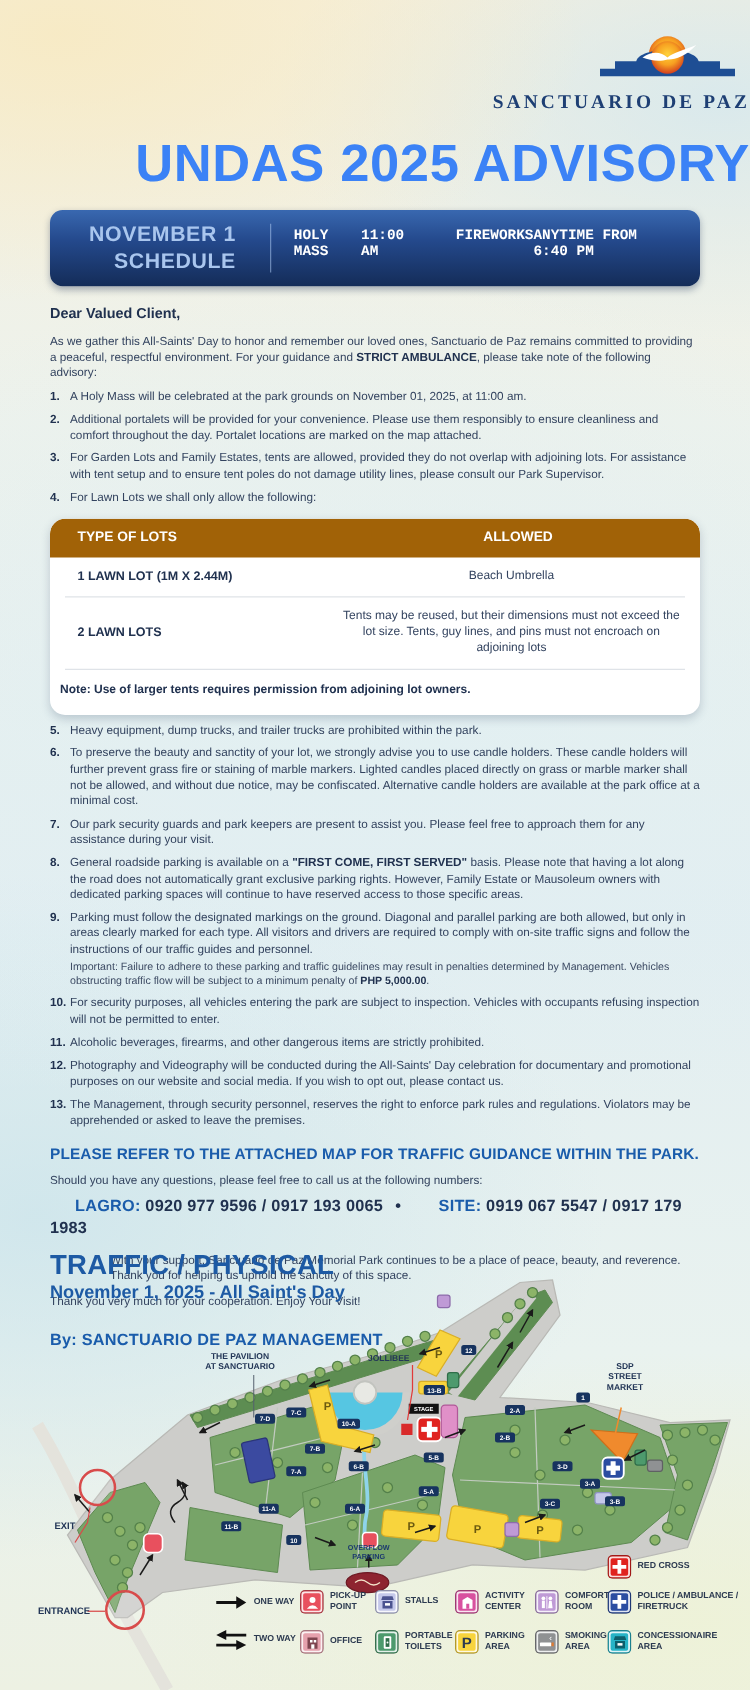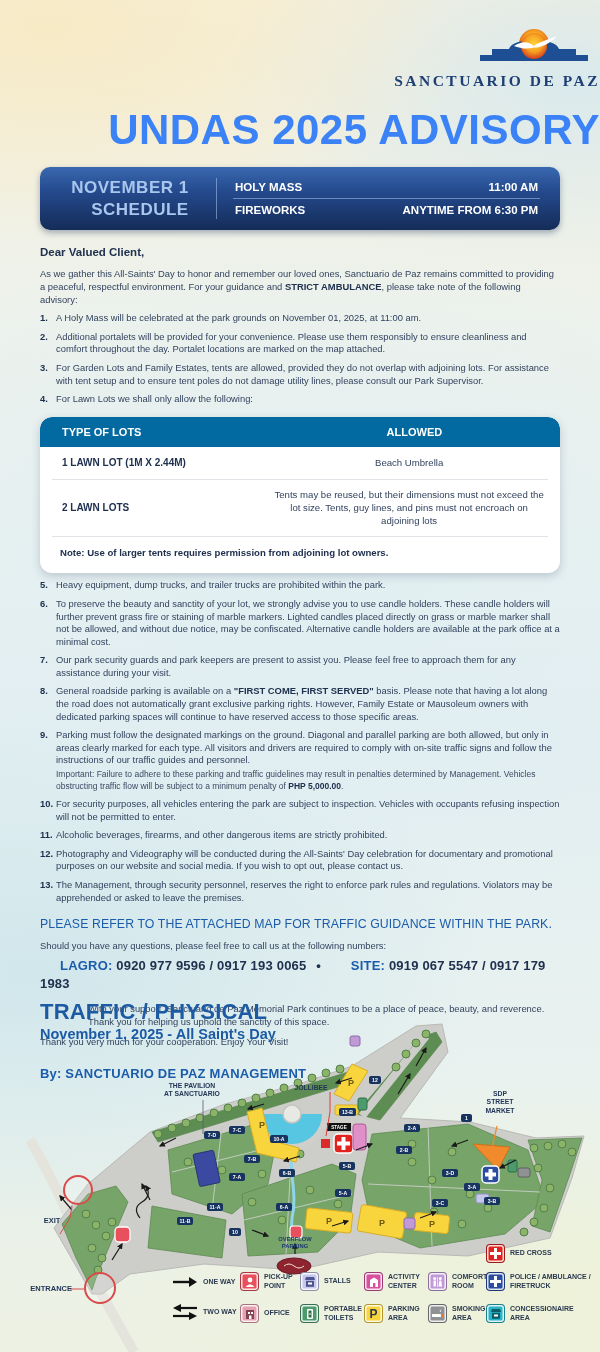--- a/index.html
+++ b/index.html
@@ -20,48 +20,48 @@
   .brand{font-family:"Liberation Serif",serif;font-size:15.5px;font-weight:600;
     letter-spacing:2.5px;color:#1e3f74;margin-top:2px;}
   .title{font-size:42px;font-weight:700;color:#3b82f6;letter-spacing:.5px;margin-top:16px;}
   
   .sched{margin:13px 40px 0;background:linear-gradient(180deg,#3968b0 0%,#24498c 40%,#142c58 100%);
     border-radius:10px;display:flex;align-items:stretch;padding:9px 14px;
     box-shadow:0 3px 6px rgba(20,40,80,.35);}
   .sched-left{flex:0 0 152px;display:flex;align-items:center;justify-content:center;text-align:right;
     color:#a9c6ee;font-weight:700;font-size:17px;line-height:1.25;letter-spacing:.5px;}
   .sched-div{width:1px;background:rgba(170,198,238,.55);margin:2px 10px;}
-  .sched-right{flex:1;display:flex;flex-direction:column;justify-content:center;}
+  .sched-right{flex:1;display:flex;justify-content:center;font-family:Liberation Mono, monospace;}
   .sched-row{display:flex;justify-content:space-between;color:#fff;font-weight:700;
     font-size:11.5px;padding:5px 8px;}
   .sched-sep{height:1px;background:rgba(170,198,238,.55);margin:0 6px;}
   
   .content{padding:0 40px;font-size:9.4px;line-height:1.34;}
   .salut{font-weight:700;font-size:11.5px;color:#20314f;margin-top:15px;}
   .para{margin-top:8px;}
   .items{margin-top:6px;}
   .item{display:flex;margin-top:6px;}
   .item .num{flex:0 0 16px;font-weight:700;color:#20314f;}
   .item .txt{flex:1;}
   .subnote{font-size:8.5px;line-height:1.35;margin-top:2px;color:#3c4a63;}
   b{color:#20314f;}
   
   .card{margin:11px 0 4px;background:#fff;border-radius:12px;overflow:hidden;
     box-shadow:0 3px 8px rgba(40,60,90,.22);}
-  .card-head{background:#0369a1;color:#fff;display:flex;font-weight:700;font-size:11px;
+  .card-head{background:#a16207;color:#fff;display:flex;font-weight:700;font-size:11px;
     padding:8px 0;border-radius:12px 12px 0 0;}
   .c1{flex:0 0 44%;padding-left:22px;box-sizing:border-box;}
   .c2{flex:1;text-align:center;}
   .trow{display:flex;align-items:center;margin:0 12px;padding:9px 0;border-bottom:1px solid #dfe3e8;}
   .trow:last-of-type{border-bottom:1px solid #dfe3e8;}
   .trow .c1{font-weight:700;color:#20314f;font-size:10px;padding-left:10px;}
   .trow .c2{font-size:9.6px;}
-  .card-note{padding:9px 20px 13px;font-weight:700;color:#20314f;font-size:9.6px;line-height:1.45;}
+  .card-note{padding:9px 8px 13px;font-weight:700;color:#20314f;font-size:9.6px;line-height:1.45;}
   
-  .map-heading{color:#1a5cab;font-weight:400;font-size:12.3px;margin-top:12px;letter-spacing:.1px;}
+  .map-heading{color:#1a5cab;font-weight:700;font-size:12.3px;margin-top:12px;letter-spacing:.1px;}
   .contact-intro{margin-top:7px;}
   .phones{margin-top:5px;font-size:13px;font-weight:700;color:#20314f;letter-spacing:.2px;}
   .phones .acc{color:#1a5cab;padding-left:20px;}
   .phones .dot{margin:0 6px;}
   .closing{margin-top:11px;margin-left:48px;}
   .thanks{margin-top:8px;}
   .byline{color:#1a5cab;font-weight:700;font-size:13px;margin-top:16px;letter-spacing:.2px;}
   
   .map-wrap{position:absolute;left:0;top:1000px;width:600px;height:352px;}
   .map-title{position:absolute;left:40px;top:0;color:#1d5aa4;}
@@ -119,21 +119,21 @@
 SCHEDULE</div>
   <div class="sched-div"></div>
   <div class="sched-right">
     <div class="sched-row">
       <span>HOLY MASS</span>
       <span>11:00 AM</span>
     </div>
     <div class="sched-sep"></div>
     <div class="sched-row">
       <span>FIREWORKS</span>
-      <span>ANYTIME FROM 6:30 PM</span>
+      <span>ANYTIME FROM 6:40 PM</span>
     </div>
   </div>
 </div>
 
 <div class="content">
   <div class="salut">Dear Valued Client,</div>
 
   <div class="para"><span>As we gather this All-Saints' Day to honor and remember our loved ones, Sanctuario de Paz remains committed to providing a peaceful, respectful environment. For your guidance and </span><b>STRICT AMBULANCE</b><span>, please take note of the following advisory:</span></div>
 
   <div class="items">

